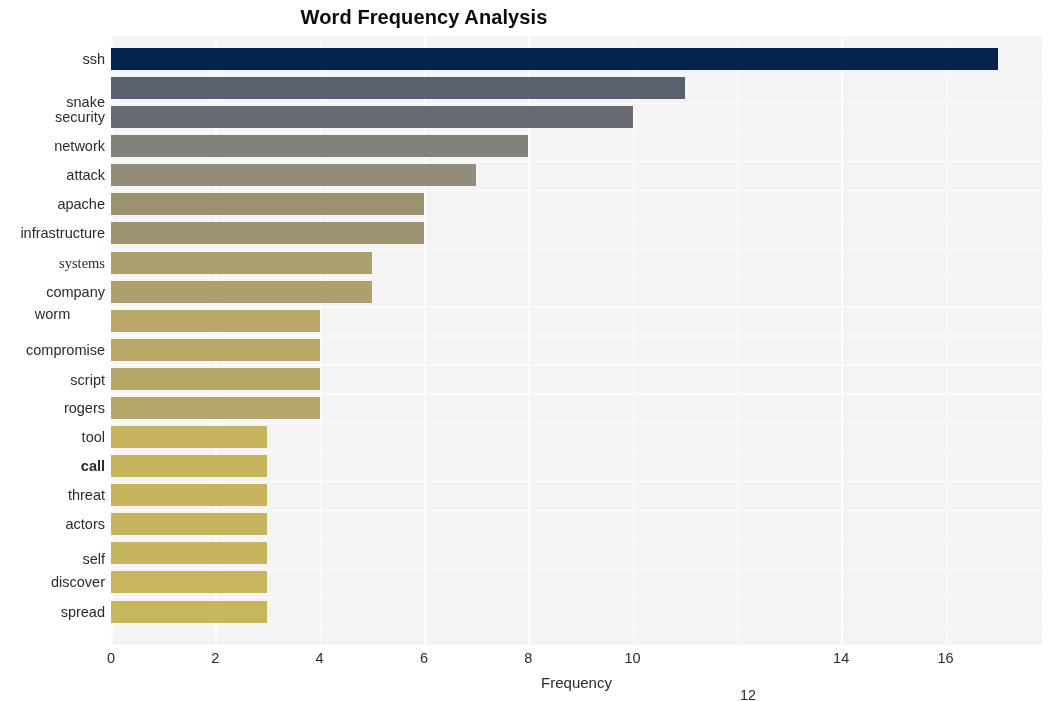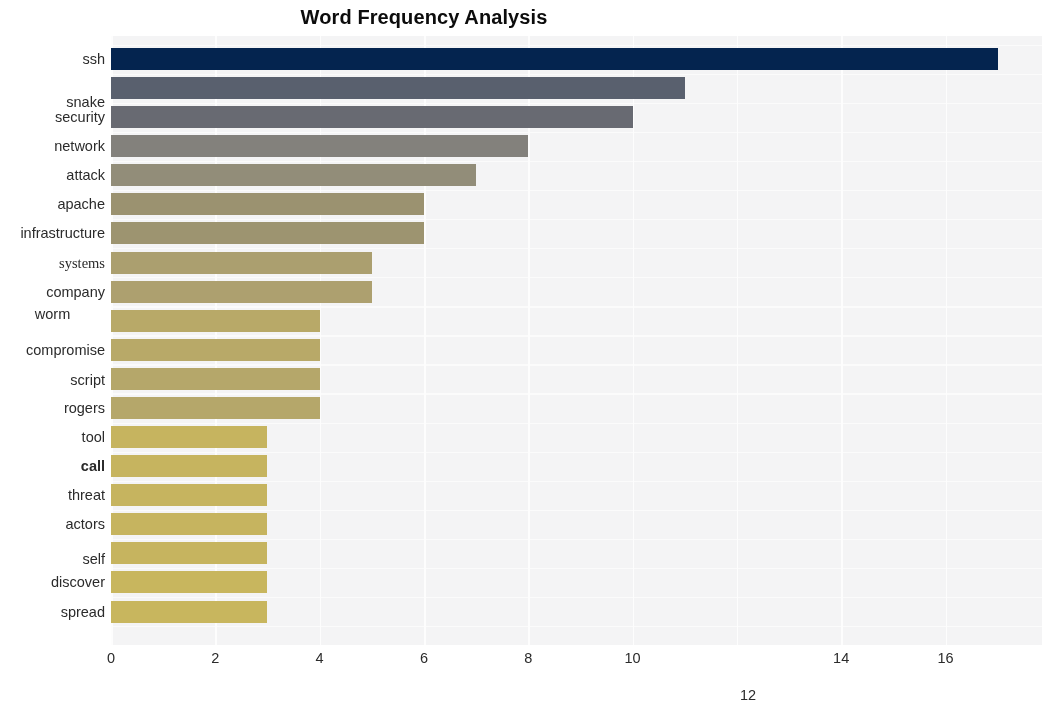--- a/index.html
+++ b/index.html
@@ -214,14 +214,15 @@
       <div class="x-tick-label" style="left: 104.314px;">2</div>
       <div class="x-tick-label" style="left: 208.627px;">4</div>
       <div class="x-tick-label" style="left: 312.941px;">6</div>
       <div class="x-tick-label" style="left: 417.255px;">8</div>
       <div class="x-tick-label" style="left: 521.569px;">10</div>
       <div class="x-tick-label" style="left: 637px; margin-top: 37px;">12</div>
       <div class="x-tick-label" style="left: 730.196px;">14</div>
       <div class="x-tick-label" style="left: 834.51px;">16</div>
     </div>
 
+  <div id="x-axis-title">Frequency</div>
 
 </div>
 
 </body></html>

